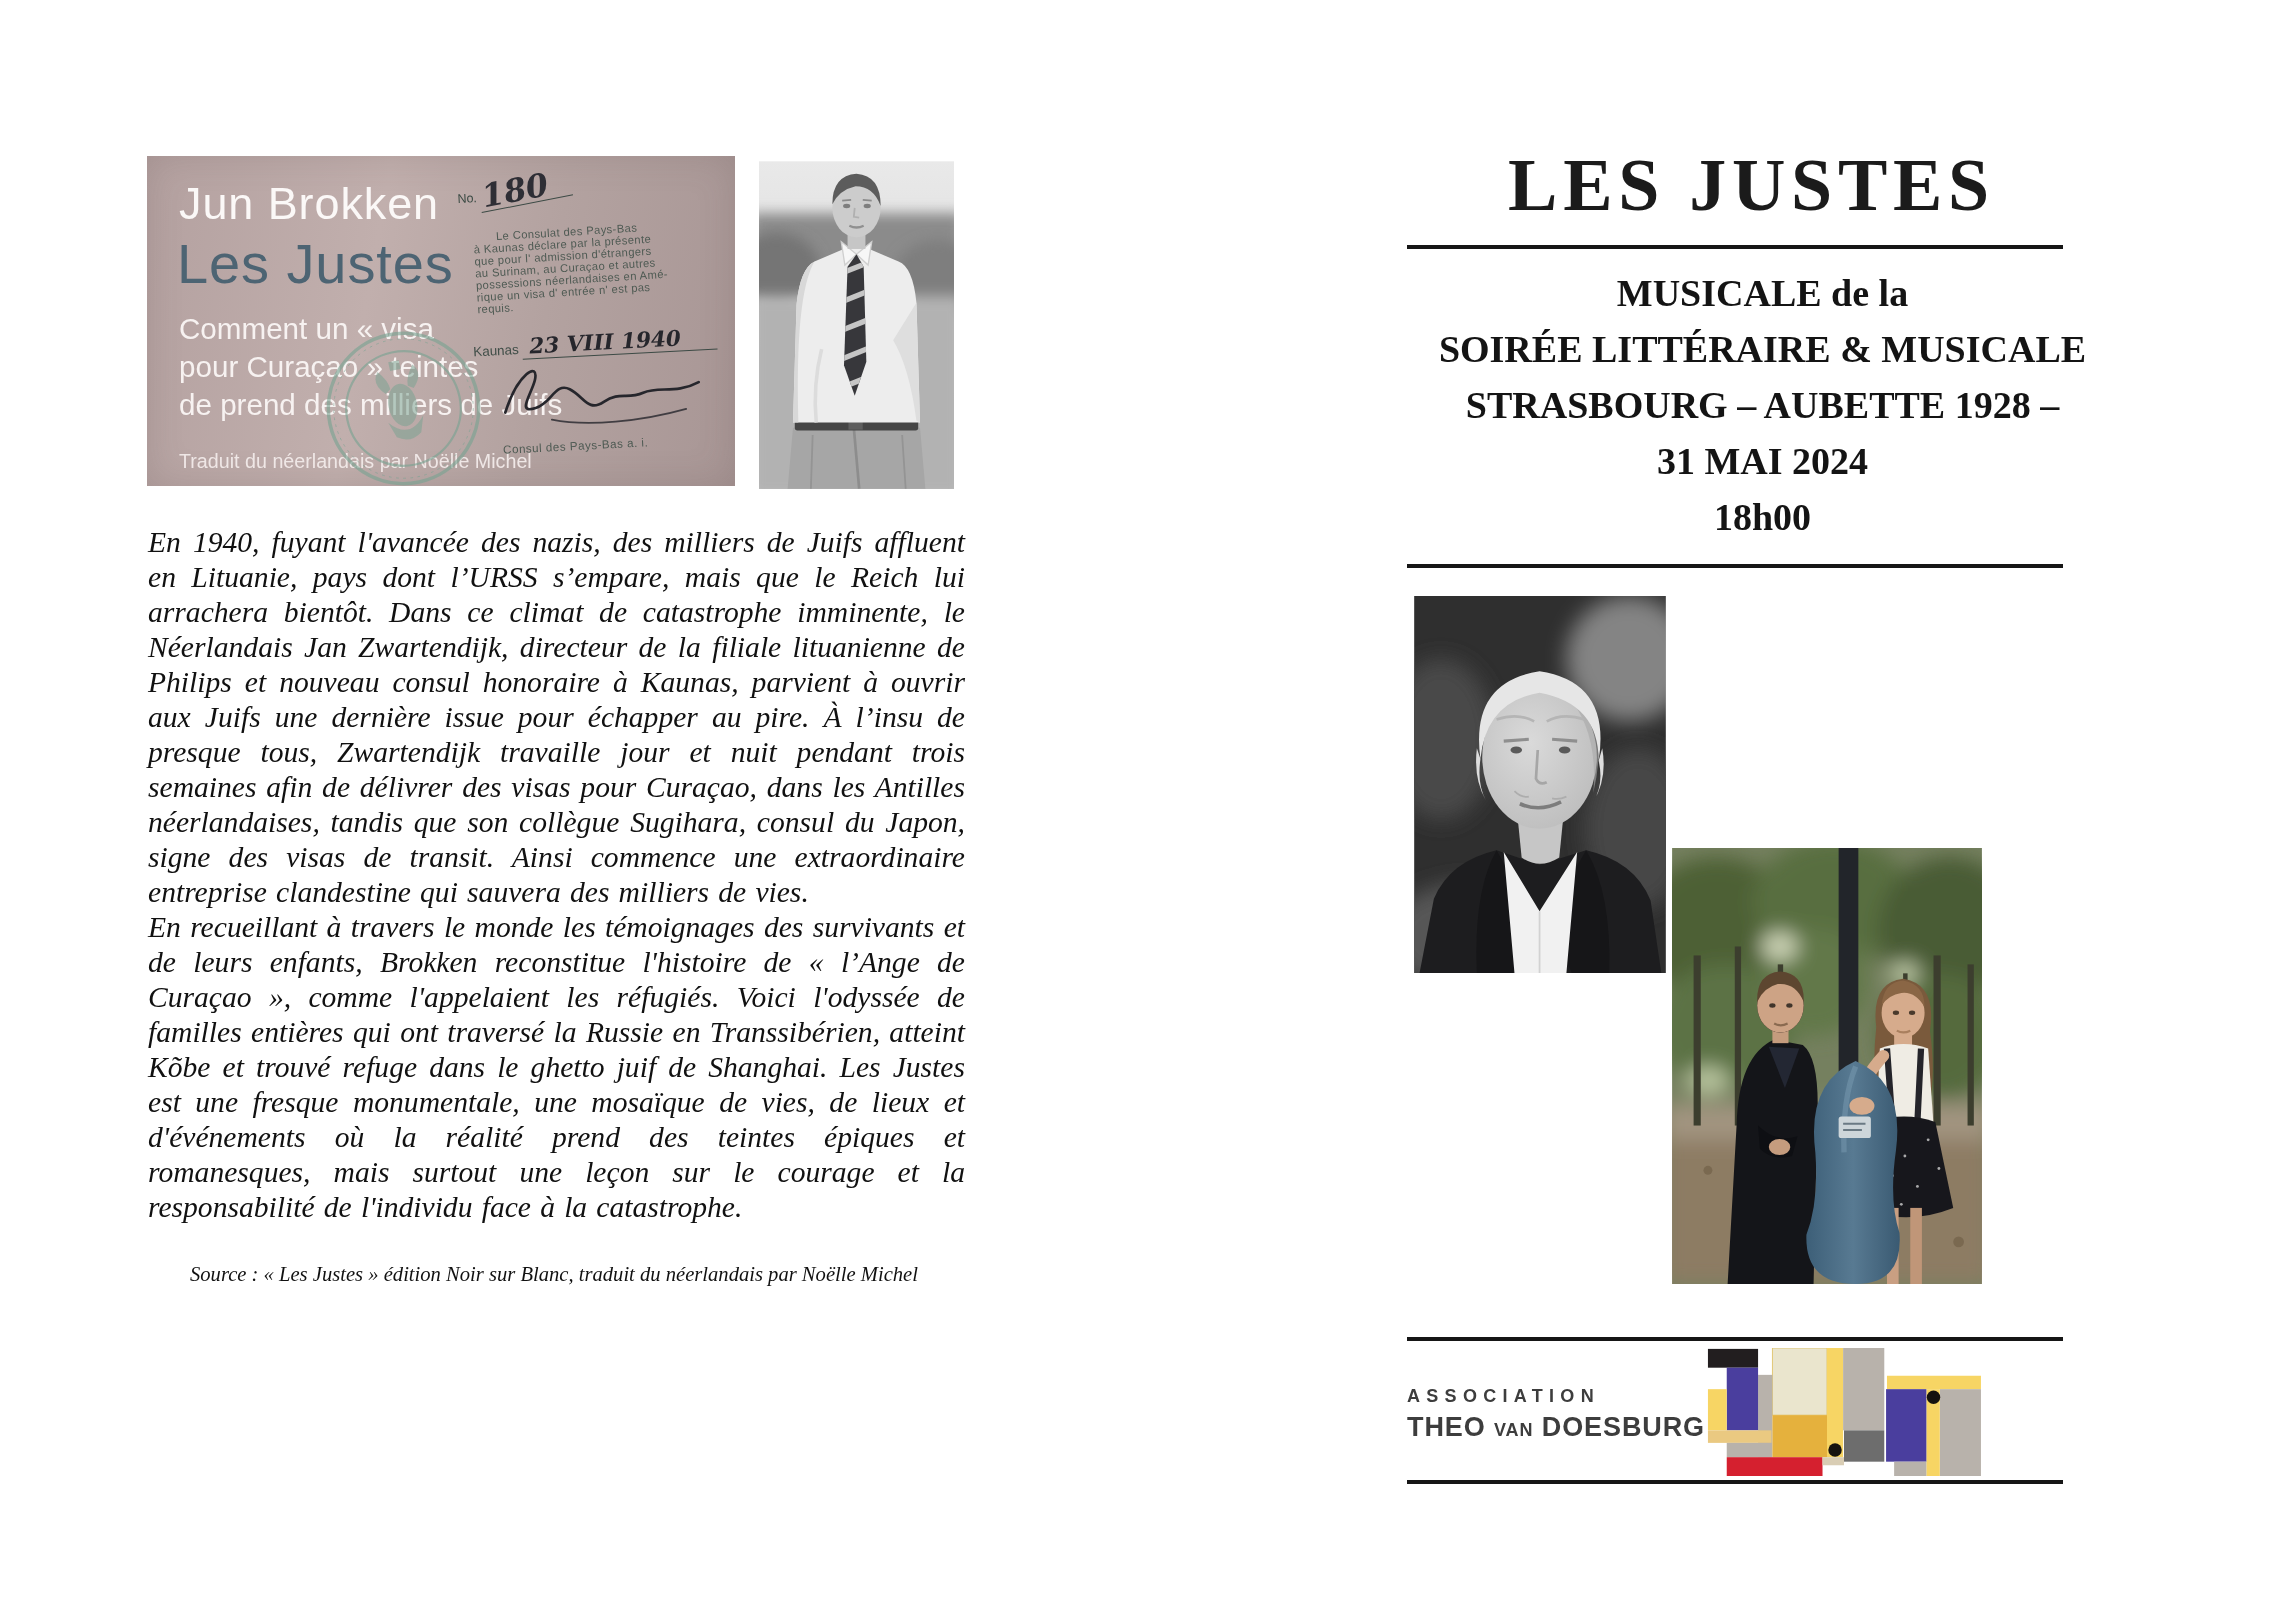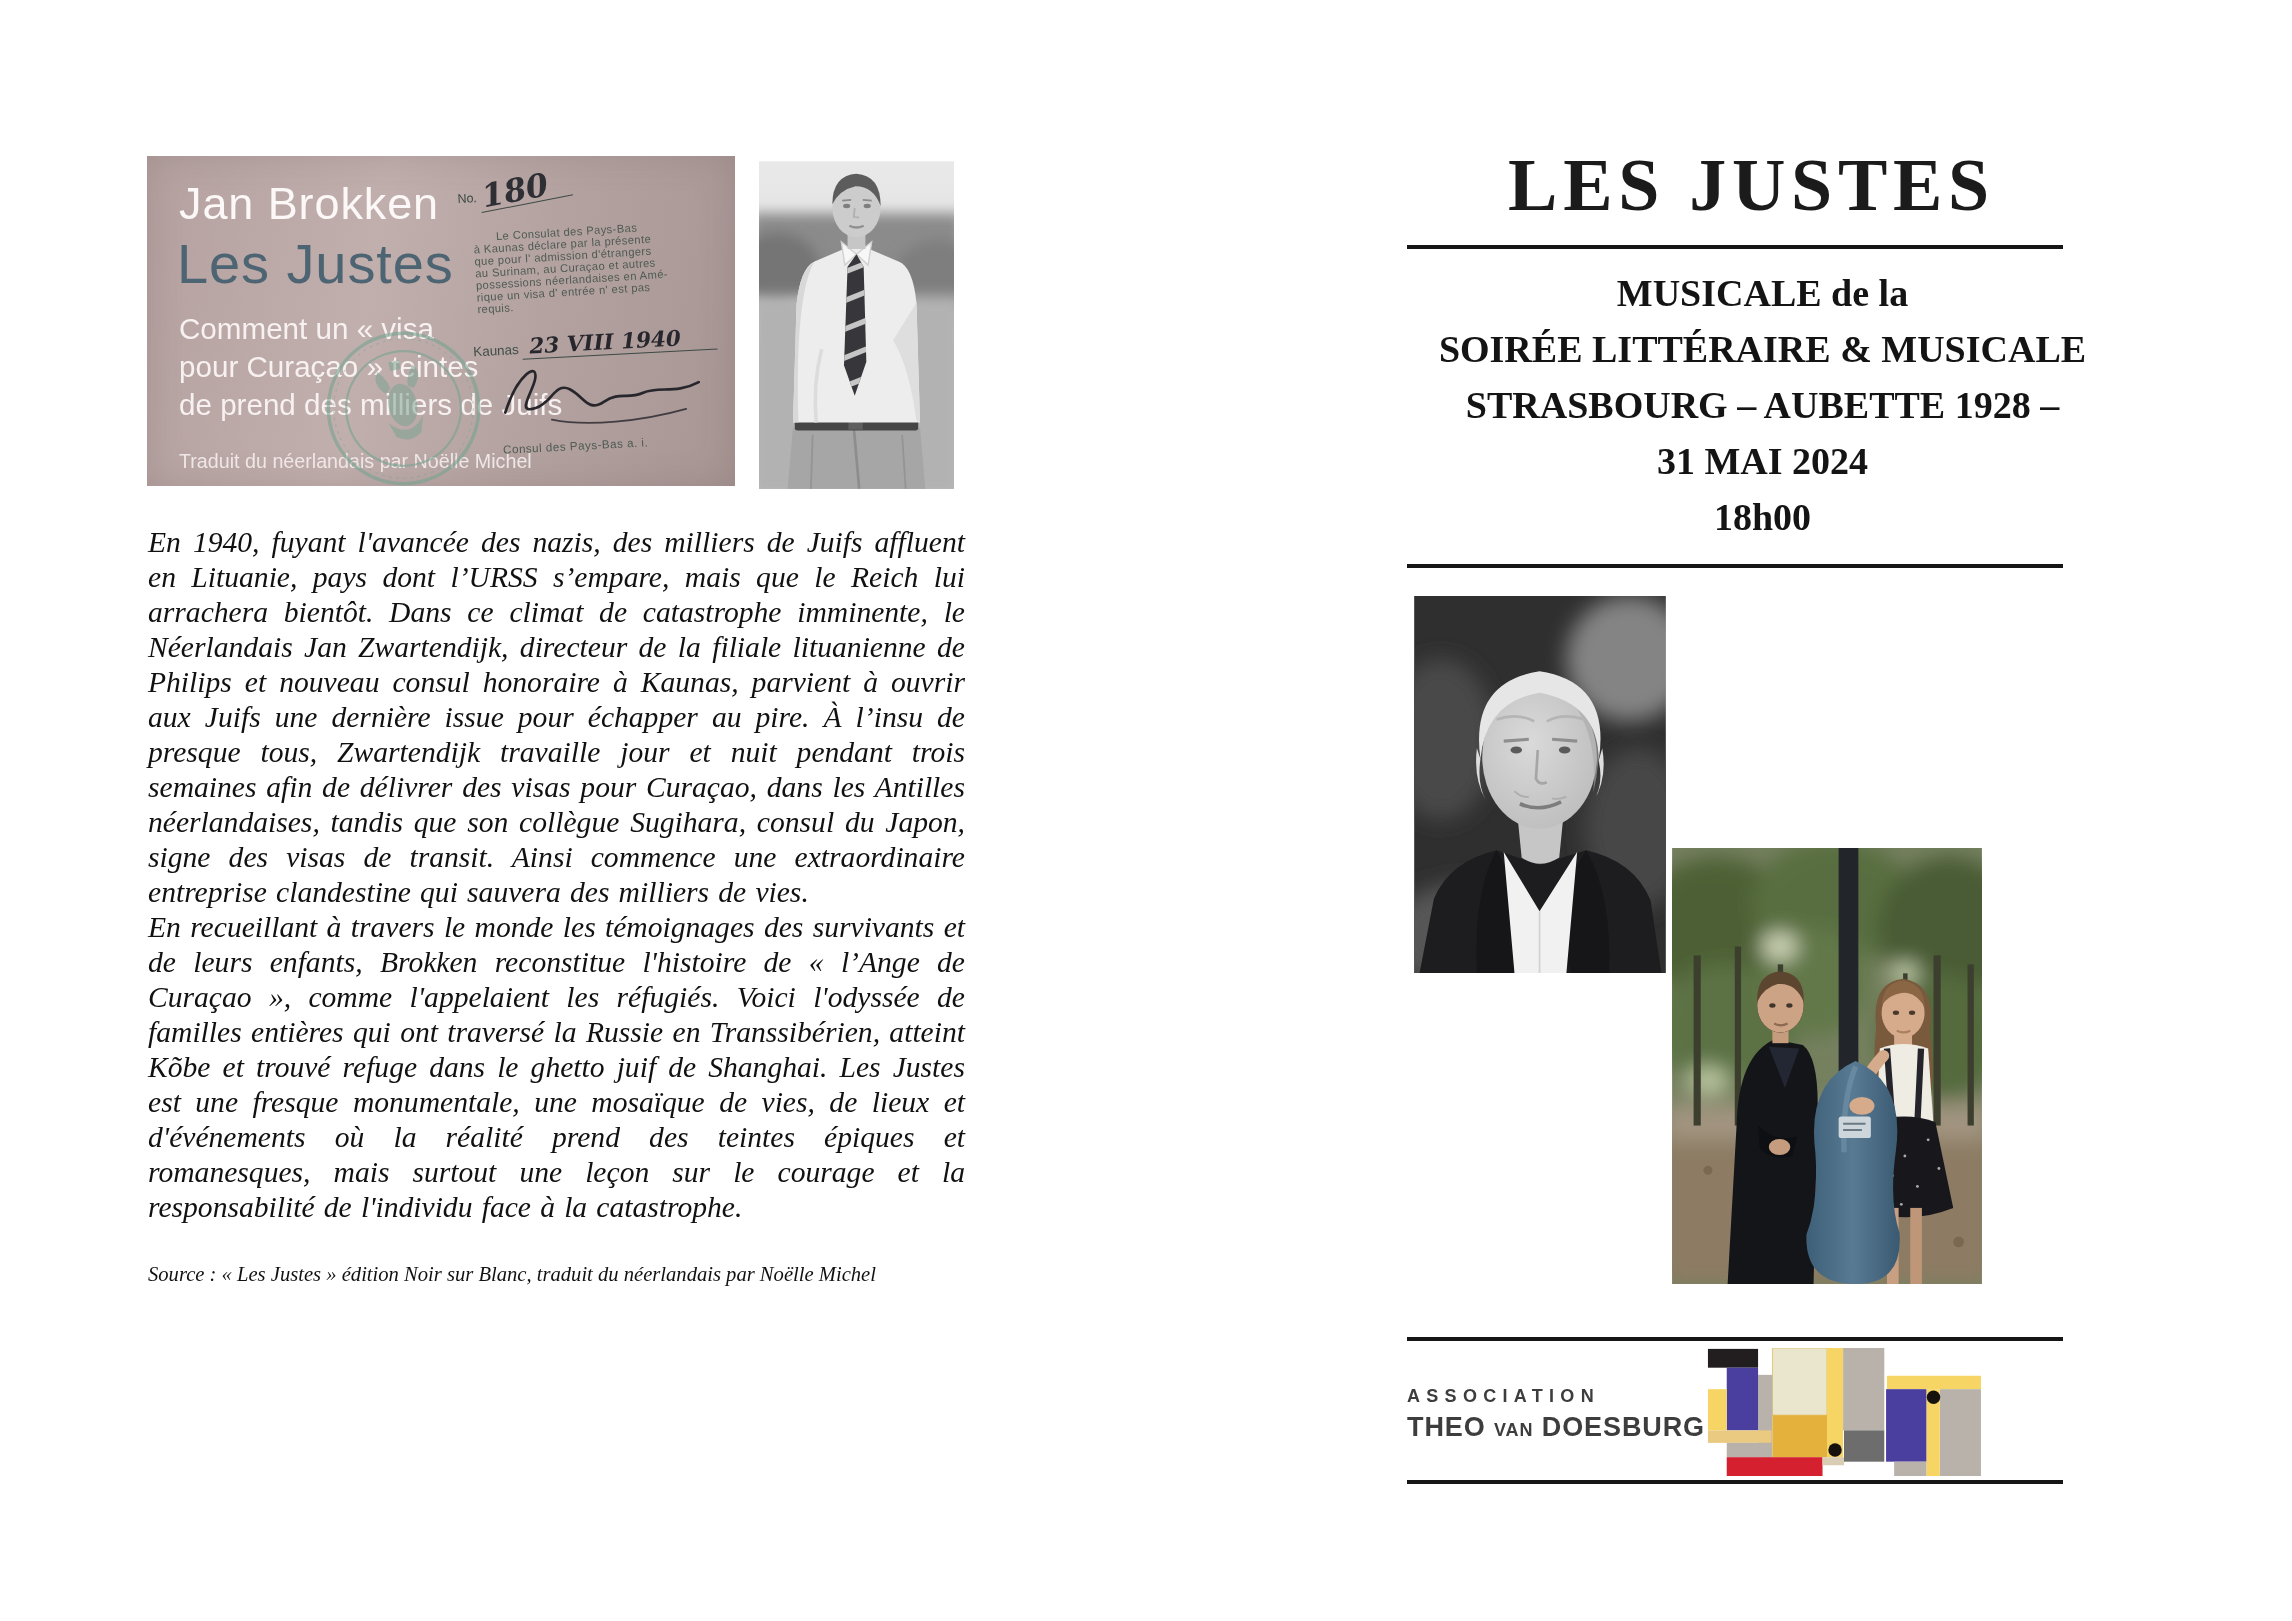--- a/index.html
+++ b/index.html
@@ -64,21 +64,21 @@
 
   .photo-zwartendijk{left:759px;top:161px;width:195px;height:328px;overflow:hidden;}
 
   .body-text{left:148px;top:525px;width:817px;}
   .body-text p{
     margin:0;font-style:italic;font-size:29.6px;line-height:35px;
     text-align:justify;word-spacing:1.8px;hyphens:none;
   }
   .body-text p + p{}
   .source-line{
-    margin-top:38px;font-style:italic;font-size:20.6px;color:#111;white-space:nowrap;
+    margin-top:38px;font-style:italic;font-size:20.6px;color:#111;white-space:nowrap;margin-left:42px;
   }
 
   
   .rp-title{
     left:1420px;top:145px;width:663px;text-align:center;
     font-size:74px;font-weight:700;letter-spacing:5.7px;line-height:81px;color:#1b1b1b;
   }
   .rule{left:1407px;width:656px;height:3.6px;background:#161616;}
   .rule-1{top:245px;}
   .rule-2{top:564px;}
@@ -97,21 +97,21 @@
   }
   .assoc-line1{font-size:18px;font-weight:700;letter-spacing:6.3px;line-height:21.5px;}
   .assoc-line2{font-size:27px;font-weight:700;letter-spacing:0.9px;margin-top:4px;line-height:30px;white-space:nowrap;}
   .assoc-line2 .van{font-size:18px;text-transform:uppercase;letter-spacing:0.9px;}
   .doesburg-logo{left:1707px;top:1348px;width:274px;height:128px;}
 </style>
 </head>
 <body>
 
 <div class="abs book-cover">
-  <div class="cover-author">Jan Brokken</div>
+  <div class="cover-author">Jun Brokken</div>
   <div class="cover-title">Les Justes</div>
   <div class="cover-tagline">
     <div>Comment un « visa</div>
     <div>pour Curaçao » teintes</div>
     <div>de prend des milliers de Juifs</div>
   </div>
   <div class="cover-translator">Traduit du néerlandais par Noëlle Michel</div>
 
   <div class="visa-no"><span>No.</span><span class="hand">180</span></div>
 

